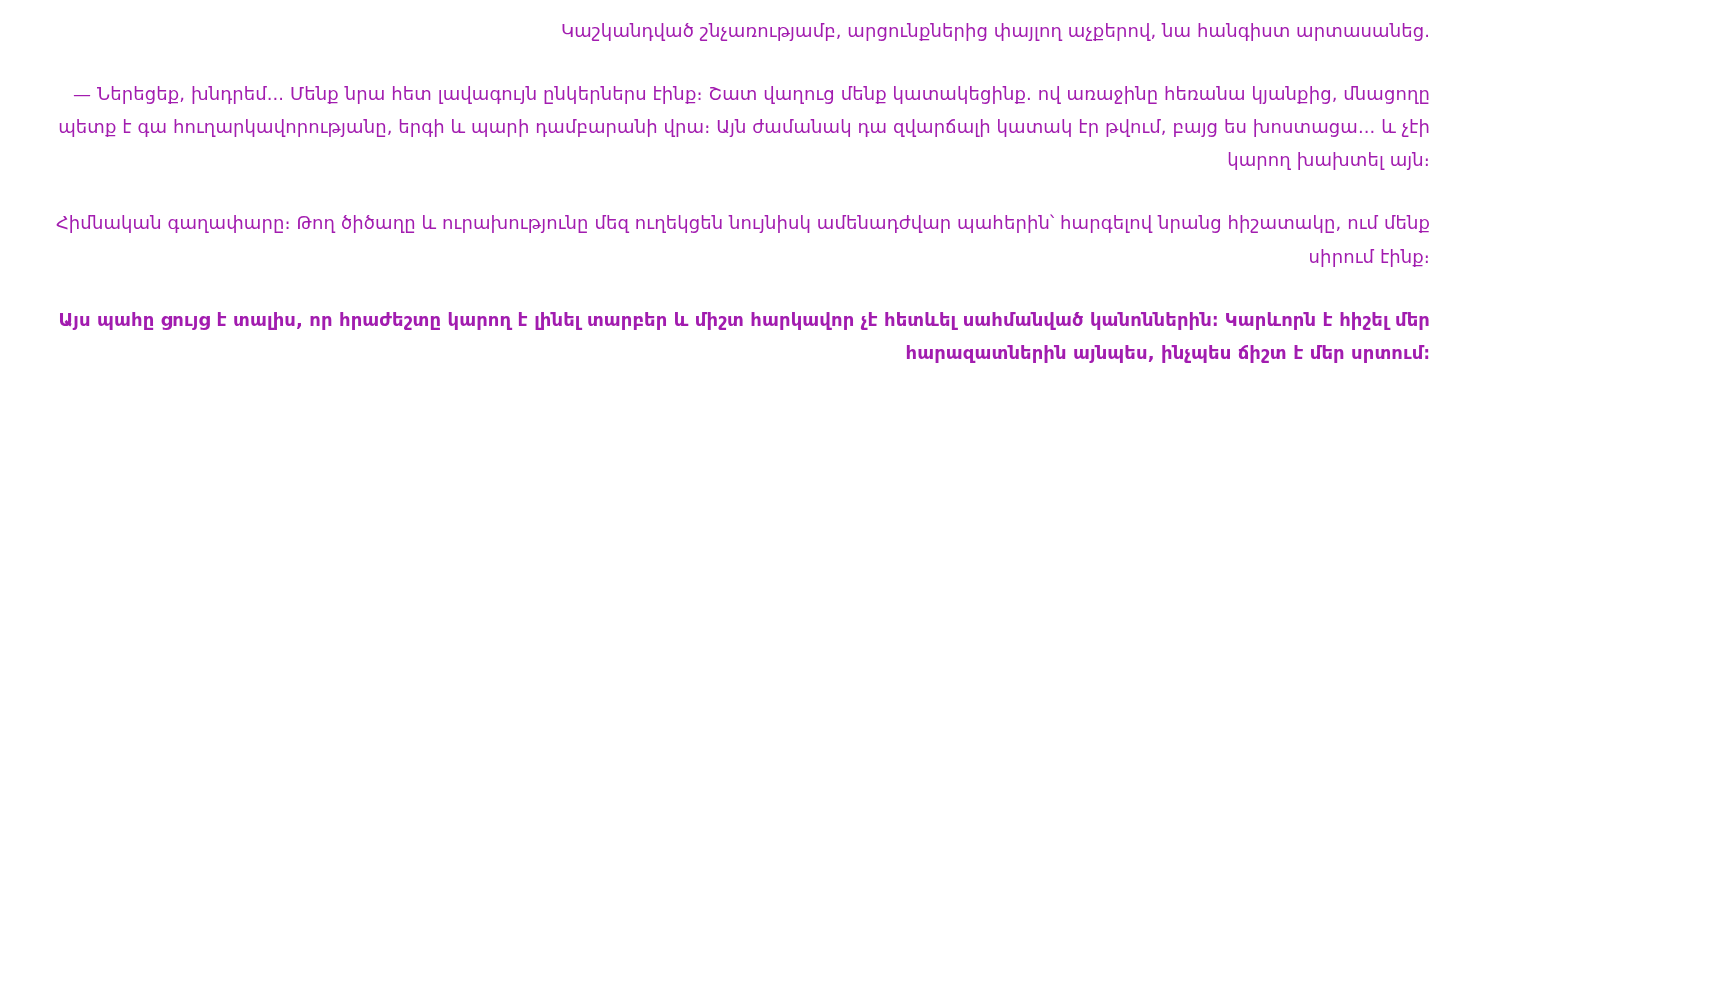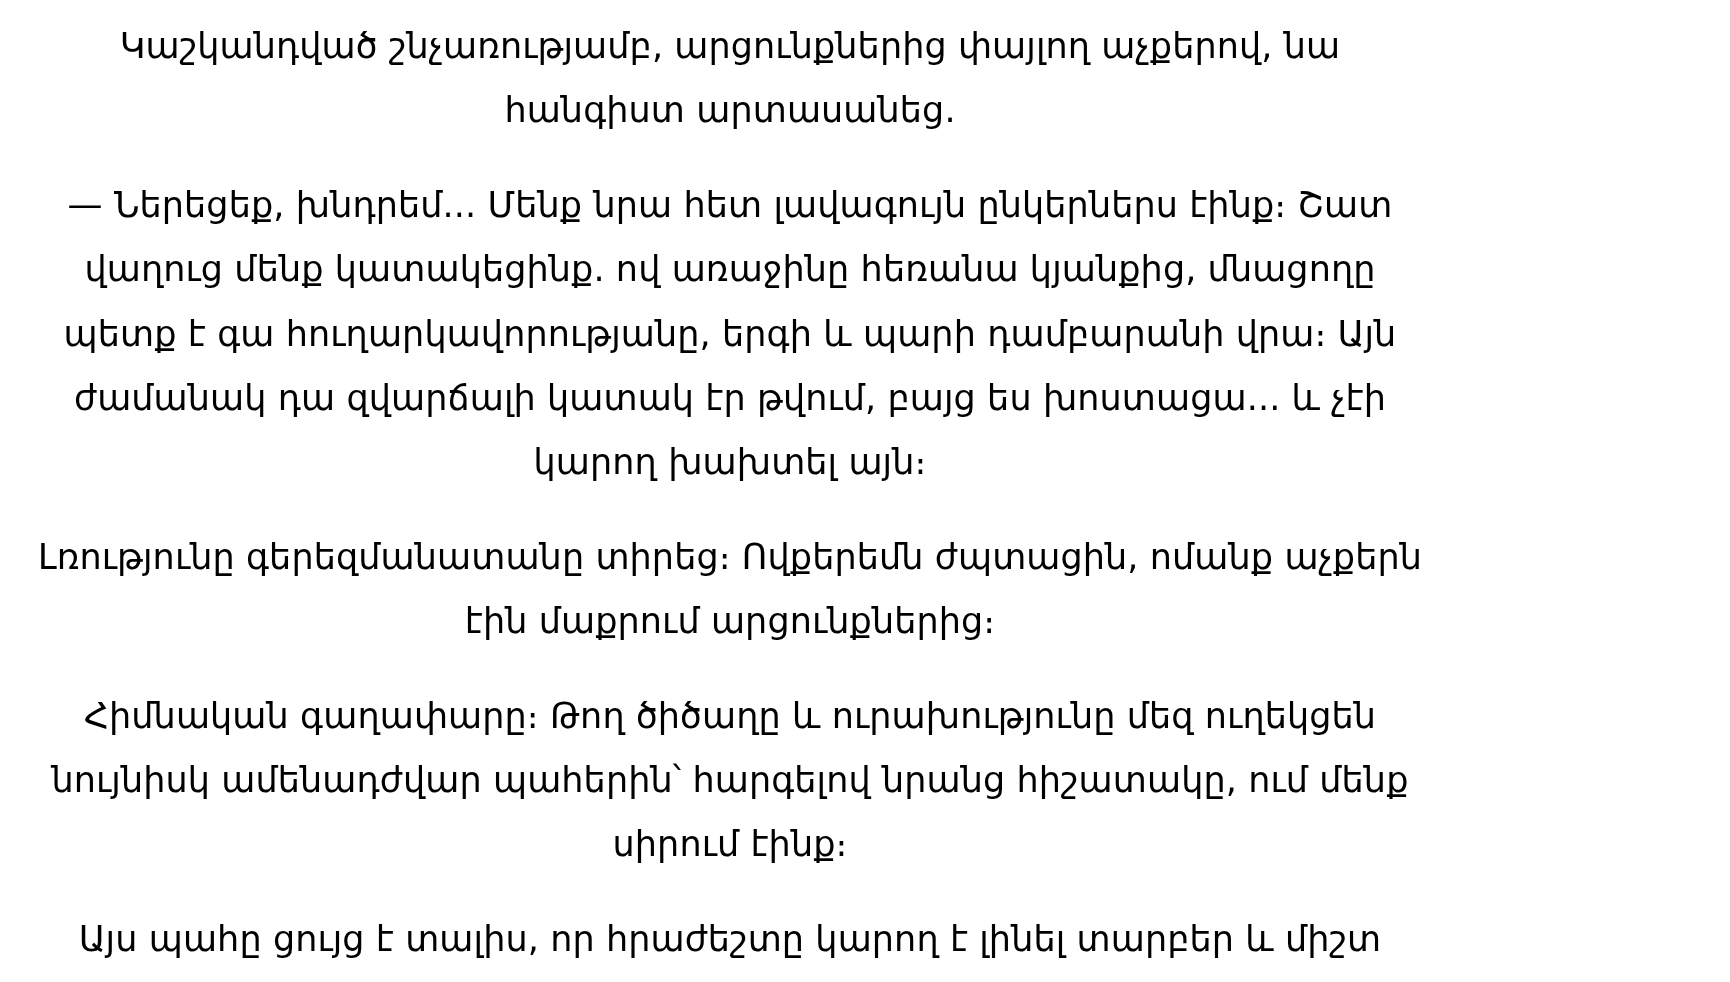--- a/index.html
+++ b/index.html
@@ -15,51 +15,49 @@
     color: #1a1a1a;
   }
   .page {
     box-sizing: border-box;
     width: 1730px;
     min-height: 982px;
     padding: 14px 300px 20px 30px;
     background: #ffffff;
   }
   .para {
-    font-size: 35px;
+    font-size: 18px;
     line-height: 1.84;
     margin: 0 0 30px 0;
-    color: #000000;
+    color: #a21caf;
     letter-spacing: 0.1px;
-    text-align: center;
+    text-align: right;
     max-width: 1410px;
   }
   .para:last-child {
     margin-bottom: 0;
+    font-weight: bold;
   }
   .para .lead {
     font-weight: normal;
   }
 </style>
 </head>
 <body>
 
 <div class="page">
 
   <p class="para">
     <span>Կաշկանդված շնչառությամբ, արցունքներից փայլող աչքերով, նա հանգիստ արտասանեց.</span>
   </p>
 
   <p class="para">
     <span>— Ներեցեք, խնդրեմ... Մենք նրա հետ լավագույն ընկերներս էինք։ Շատ վաղուց մենք կատակեցինք. ով առաջինը հեռանա կյանքից, մնացողը պետք է գա հուղարկավորությանը, երգի և պարի դամբարանի վրա։ Այն ժամանակ դա զվարճալի կատակ էր թվում, բայց ես խոստացա... և չէի կարող խախտել այն։</span>
   </p>
 
-  <p class="para">
-    <span>Լռությունը գերեզմանատանը տիրեց։ Ովքերեմն ժպտացին, ոմանք աչքերն էին մաքրում արցունքներից։</span>
-  </p>
 
 
   <p class="para">
     <span class="lead">Հիմնական գաղափարը</span><span>։ Թող ծիծաղը և ուրախությունը մեզ ուղեկցեն նույնիսկ ամենադժվար պահերին՝ հարգելով նրանց հիշատակը, ում մենք սիրում էինք։</span>
   </p>
 
   <p class="para">
     <span>Այս պահը ցույց է տալիս, որ հրաժեշտը կարող է լինել տարբեր և միշտ հարկավոր չէ հետևել սահմանված կանոններին։ Կարևորն է հիշել մեր հարազատներին այնպես, ինչպես ճիշտ է մեր սրտում։</span>
   </p>
 

